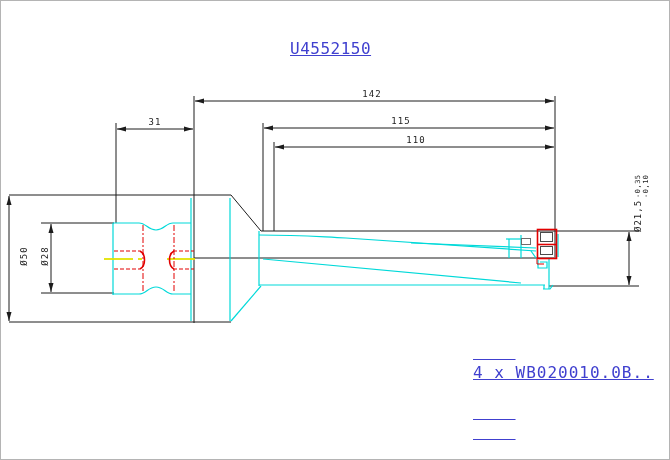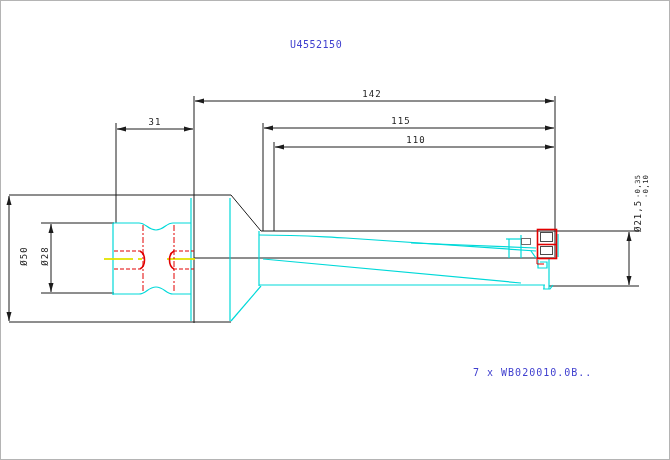--- a/index.html
+++ b/index.html
@@ -14,22 +14,22 @@
   .ln-c{stroke:var(--c-geo,#00d9d9);stroke-width:1.2;fill:none;}
   .ln-r{stroke:var(--c-red,#e20000);stroke-width:1;fill:none;}
   .ln-rt{stroke:var(--c-red,#e20000);stroke-width:1.6;fill:none;}
   .ln-y{stroke:var(--c-yel,#e3e300);stroke-width:1.8;fill:none;}
   .ln-g{stroke:#6d6d6d;stroke-width:1;fill:none;}
   .ar{fill:var(--c-dim,#1c1c1c);stroke:none;}
   .dimtxt{font-family:"DejaVu Sans Mono","Liberation Mono",monospace;
     font-size:9px;letter-spacing:1px;fill:var(--c-dim,#1c1c1c);}
   .toltxt{font-family:"DejaVu Sans Mono","Liberation Mono",monospace;
     font-size:7px;letter-spacing:0.5px;fill:var(--c-dim,#1c1c1c);}
-  .blue{position:absolute;color:var(--c-blu,#4040cf);font-size:10px;
-    letter-spacing:1px;white-space:pre;}
+  .blue{position:absolute;color:var(--c-blu,#4040cf);font-size:16px;
+    letter-spacing:1px;white-space:pre;text-decoration:underline;}
   #title{left:289px;top:38px;letter-spacing:0.5px;}
   #notes{left:472px;top:322px;line-height:20px;}
   #notes .note{display:block;}
 </style>
 </head>
 <body>
 
 <div id="stage" style="--c-geo: #00d9d9; --c-red: #e20000; --c-yel: #e3e300; --c-dim: #1c1c1c; --c-blu: #4040cf; background: rgb(255, 255, 255); border-color: rgb(180, 180, 180);">
 
   <svg width="668" height="458" viewBox="0 0 668 458">
@@ -140,19 +140,19 @@
         <text class="dimtxt" x="0" y="0">Ø21,5</text>
         <text class="toltxt" x="34" y="-1">-0,35</text>
         <text class="toltxt" x="34" y="7">-0,10</text>
       </g>
     </g>
   </svg>
 
   <div id="title" class="blue">U4552150</div>
 
   <div id="notes" class="blue">
-    <span class="note">7 x WB020010.0B..</span>
+    <span class="note">4 x WB020010.0B..</span>
     
     
     
   </div>
 
 </div>
 
 </body></html>

